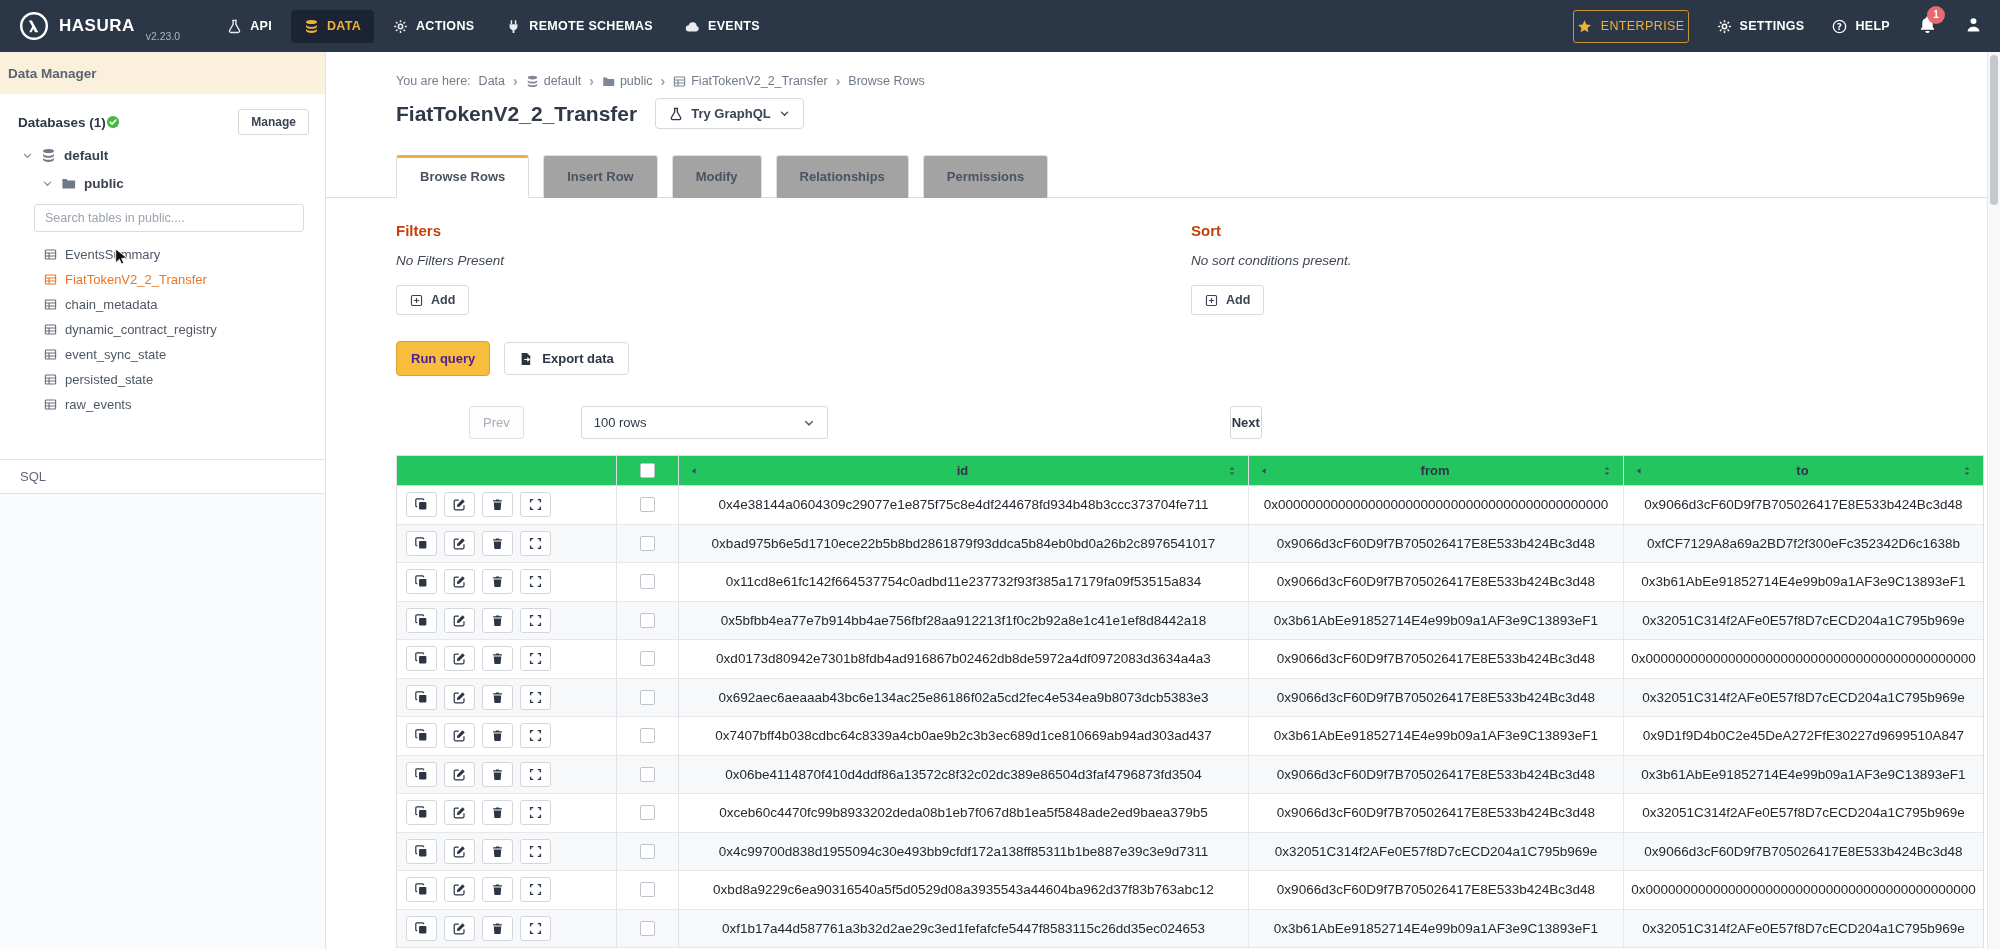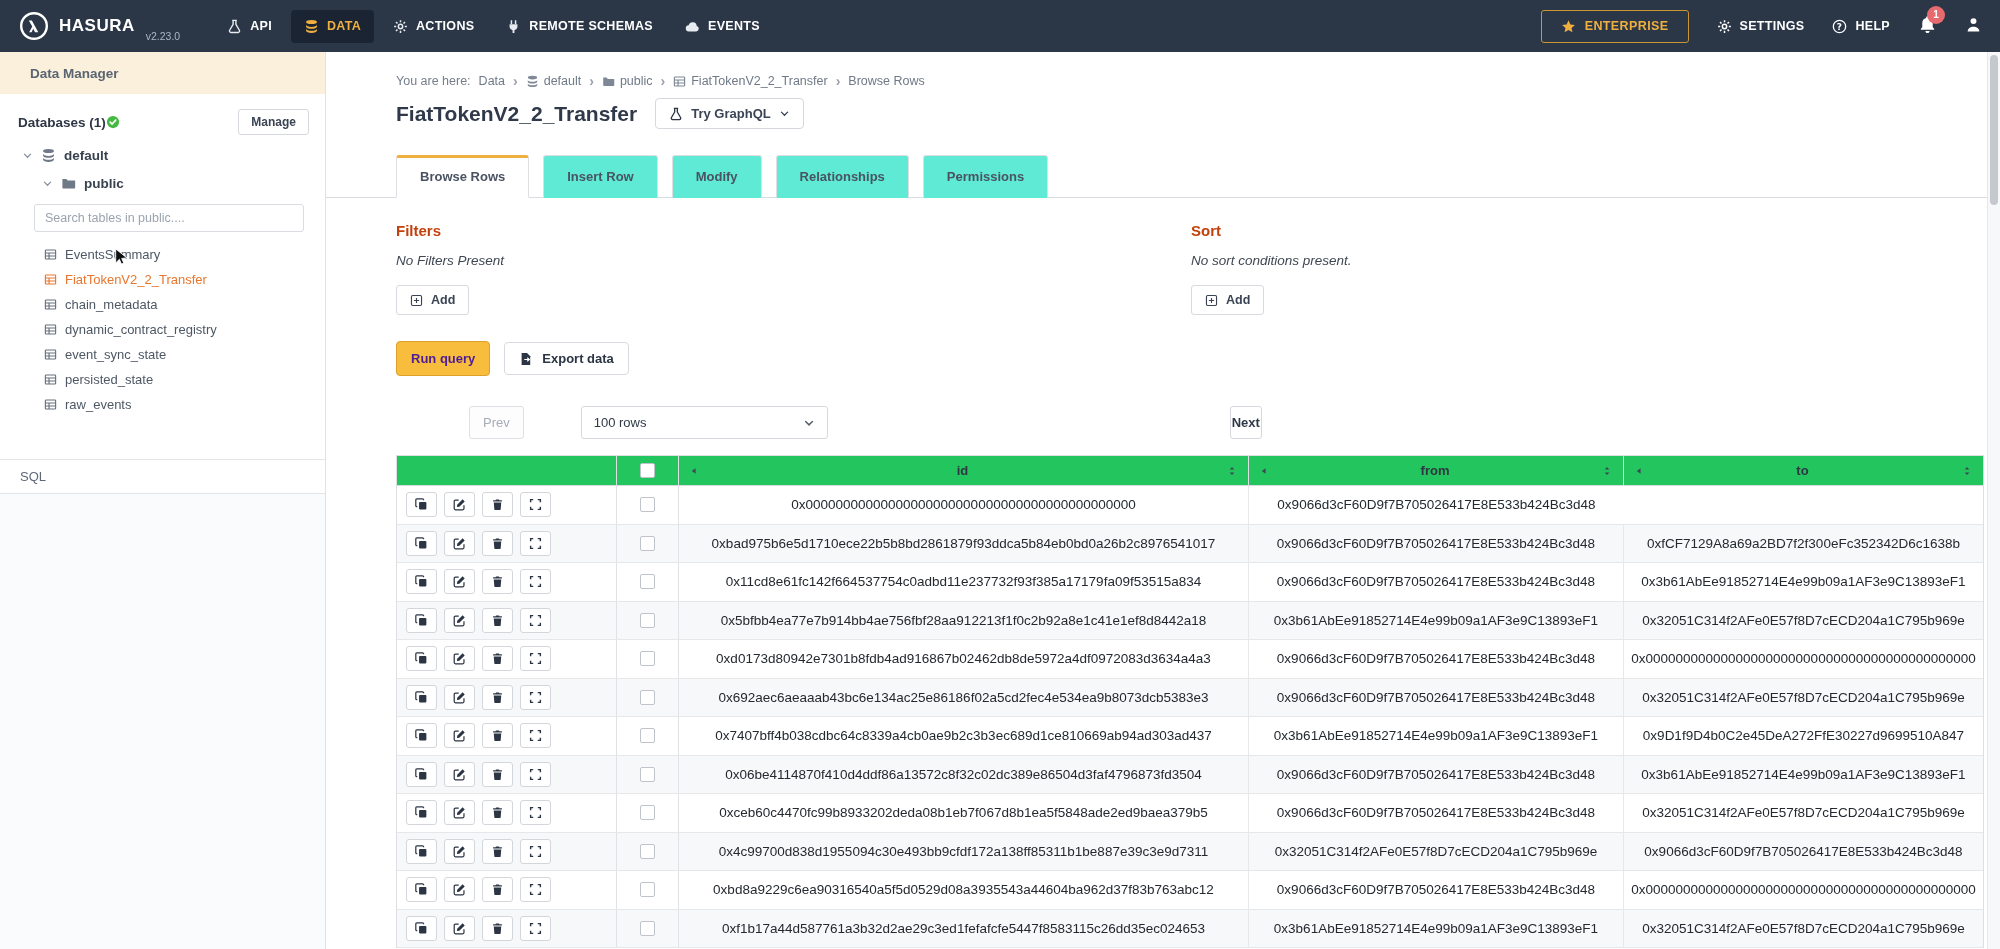--- a/index.html
+++ b/index.html
@@ -16,41 +16,41 @@
   .brand { font-size:17px; font-weight:bold; letter-spacing:.5px; }
   .version { font-size:10.5px; color:#aeb6c2; margin-left:2px; margin-top:20px; }
   .main-nav { display:flex; align-items:center; margin-left:34px; gap:6px; }
   .nav-item { display:flex; align-items:center; gap:8px; padding:9px 13px; border-radius:4px;
     font-size:12.5px; font-weight:bold; letter-spacing:.3px; cursor:pointer; color:#fff; }
   .nav-item .icon { width:15px; height:15px; color:#e8ebef; }
   .nav-item.active { background:var(--navbar-active-bg,#1a2433); color:var(--accent-yellow,#f0b03f); }
   .nav-item.active .icon { color:var(--accent-yellow,#f0b03f); }
   .nav-right { margin-left:auto; display:flex; align-items:center; gap:28px; }
   .enterprise-btn { display:flex; align-items:flex-start; gap:9px; border:1px solid #c8952e; border-radius:3px;
-    padding:8px 19px; color:var(--accent-yellow,#f0b03f); font-size:12.5px; font-weight:bold;
+    padding:8px 3px; color:var(--accent-yellow,#f0b03f); font-size:12.5px; font-weight:normal;
     letter-spacing:.4px; cursor:pointer; background:transparent; }
   .enterprise-btn .icon { width:15px; height:15px; color:var(--accent-yellow,#f0b03f); }
   .nav-util { display:flex; align-items:center; gap:8px; font-size:12.5px; font-weight:bold;
     letter-spacing:.3px; cursor:pointer; }
   .nav-util .icon { width:15px; height:15px; color:#fff; }
   .bell-wrap { position:relative; cursor:pointer; }
   .bell-wrap .icon { width:19px; height:19px; color:#fff; }
   .badge { position:absolute; top:-9px; right:-8px; min-width:18px; height:18px; border-radius:50%;
     background:var(--badge-red,#e66a6e); color:#fff; font-size:10px; font-weight:bold;
     display:flex; align-items:center; justify-content:center; }
   .user-wrap { cursor:pointer; } .user-wrap .icon { width:17px; height:17px; color:#fff; }
 
   
   .shell { display:flex; height:897px; position:relative; }
 
   
   .sidebar { width:326px; background:#fff; border-right:1px solid #dfe2e6; display:flex;
     flex-direction:column; flex-shrink:0; }
   .sidebar-header { height:42px; background:var(--sidebar-header-bg,#fbf0dc); display:flex;
-    align-items:center; padding-left:30px; font-size:13.5px; font-weight:bold; color:#5a6472; }
+    align-items:center; padding-left:8px; font-size:13.5px; font-weight:bold; color:#5a6472; }
   .db-row { display:flex; align-items:center; justify-content:space-between; margin:15px 16px 0 18px; }
   .db-label { display:flex; align-items:center; font-size:13.5px; font-weight:bold; color:#2e3745; }
   .db-label .icon { width:14px; height:14px; }
   .manage-btn { background:#fff; border:1px solid #d5d8dd; border-radius:3px; padding:5px 12px;
     font-size:12px; font-weight:bold; color:#3a4454; cursor:pointer; }
   .tree-row { display:flex; align-items:center; gap:8px; margin-top:13px; cursor:pointer; }
   .tree-row.lvl1 { padding-left:22px; } .tree-row.lvl2 { padding-left:42px; }
   .tree-row .chev { width:11px; height:11px; color:#8a93a0; }
   .tree-row .obj { width:15px; height:15px; color:#6f7987; }
   .tree-row .lbl { font-size:13.5px; font-weight:bold; color:#39424f; }
@@ -77,21 +77,21 @@
   .crumb-sep { color:#9aa2ad; font-size:14px; font-weight:bold; line-height:1; }
   .title-row { margin:10px 0 0 70px; display:flex; align-items:center; gap:18px; }
   .page-title { font-size:21px; font-weight:bold; color:#30394a; }
   .try-gql-btn { display:flex; align-items:center; gap:8px; height:31px; padding:0 13px; background:#fff;
     border:1px solid #d5d8dd; border-radius:4px; font-size:13px; font-weight:bold; color:#3a4454; cursor:pointer; }
   .try-gql-btn .icon { width:14px; height:14px; color:#2b3544; }
   .try-gql-btn .chev { width:11px; height:11px; color:#3a4454; }
 
   .tabs-strip { margin-top:26px; padding-left:70px; border-bottom:1px solid #d9dce0;
     display:flex; gap:14px; }
-  .tab { padding:13px 23px; background:#5eead4; border:1px solid #dcdee1; border-bottom:none;
+  .tab { padding:13px 23px; background:#a3a3a3; border:1px solid #dcdee1; border-bottom:none;
     border-radius:3px 3px 0 0; font-size:13px; font-weight:bold; color:#4a5362; cursor:pointer;
     margin-bottom:-1px; }
   .tab.active { background:#fff; border-top:3px solid var(--accent-yellow,#f0b03f);
     border-bottom:1px solid #fff; padding-top:11px; }
 
   .tab-content { padding-left:70px; }
   .fs-row { display:flex; margin-top:24px; }
   .fs-col-filters { width:795px; } .fs-col-sort { flex:1; }
   .fs-title { font-size:15px; font-weight:bold; color:#c2410c; }
   .fs-empty { margin-top:14px; font-size:13.5px; font-style:italic; color:#3f4752; }
@@ -572,20 +572,21 @@
                   <span class="icon ">
                     <svg viewBox="0 0 16 16" fill="none" stroke="currentColor" stroke-width="1.7">
                       <path d="M2 5.2V2h3.2M10.8 2H14v3.2M14 10.8V14h-3.2M5.2 14H2v-3.2"></path>
                     </svg>
                   </span>
                 </button>
               </div>
               <div class="td td-check">
                 <span class="checkbox"></span>
               </div>
+              <div class="td td-val">0x4e38144a0604309c29077e1e875f75c8e4df244678fd934b48b3ccc373704fe711</div>
               <div class="td td-val">0x00000000000000000000000000000000000000000000</div>
               <div class="td td-val">0x9066d3cF60D9f7B705026417E8E533b424Bc3d48</div>
             </div>
             <div class="trow">
               <div class="td td-actions">
                 <button class="row-btn">
                   <span class="icon ">
                     <svg viewBox="0 0 16 16">
                       <rect x="5" y="5" width="9" height="9" rx="1" fill="currentColor"></rect>
                       <path d="M2.8 10.6h-.6A1.2 1.2 0 0 1 1 9.4V2.2A1.2 1.2 0 0 1 2.2 1h7.2a1.2 1.2 0 0 1 1.2 1.2v.6" fill="none" stroke="currentColor" stroke-width="1.5"></path>

